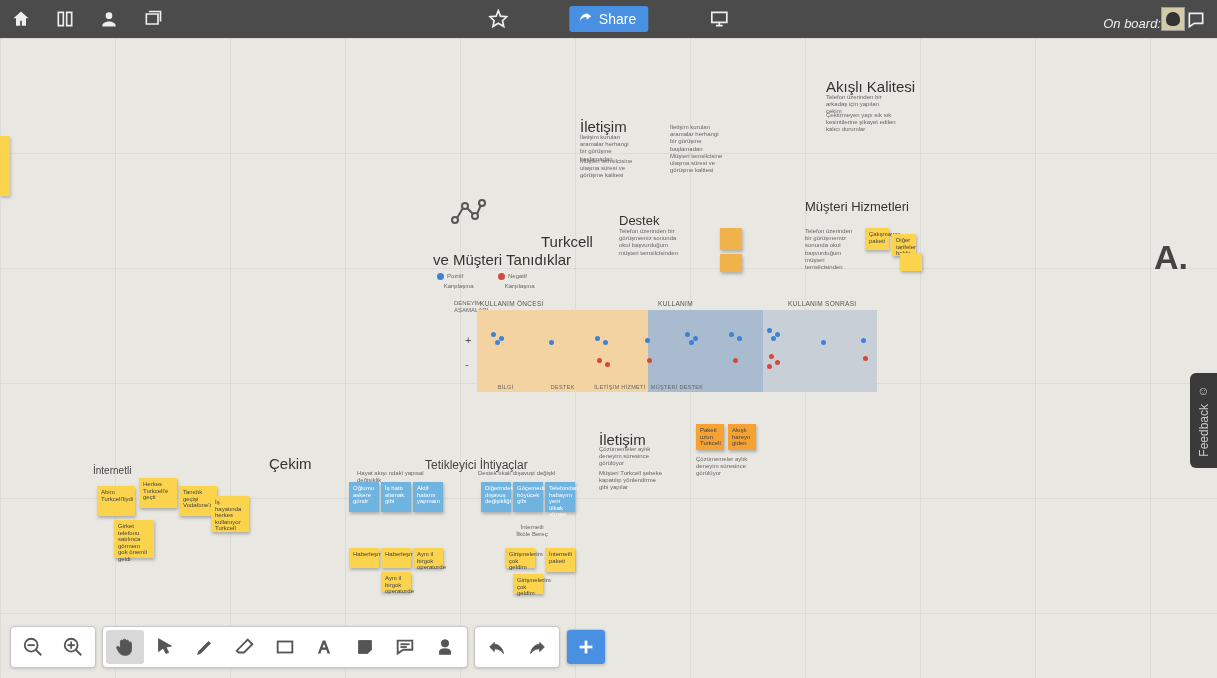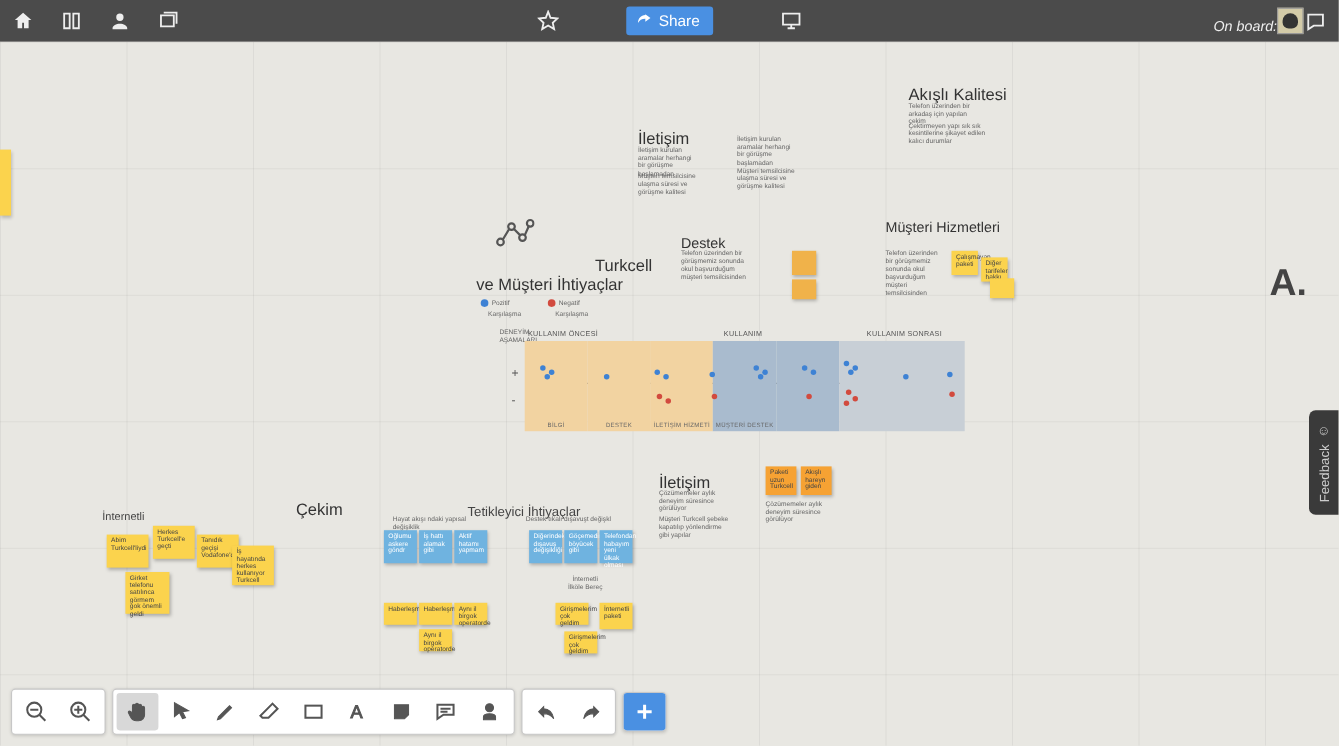--- a/index.html
+++ b/index.html
@@ -157,21 +157,21 @@
           <circle cx="5" cy="22" r="3"></circle>
           <circle cx="15" cy="8" r="3"></circle>
           <circle cx="25" cy="18" r="3"></circle>
           <circle cx="32" cy="5" r="3"></circle>
           <path d="M7 20l6-10M17 10l6 6M27 16l4-9"></path>
         </g>
       </svg>
   </div>
 
   <div class="node title" style="left:541px;top:195px;">Turkcell</div>
-  <div class="node title" style="left:433px;top:213px;">ve Müşteri İhtiyaçlar</div>
+  <div class="node title" style="left:433px;top:213px;">ve Müşteri Tanıdıklar</div>
   <div class="node title" style="left:580px;top:80px;">İletişim</div>
   <div class="node title" style="left:619px;top:175px;font-size:13px;">Destek</div>
   <div class="node title" style="left:826px;top:40px;">Akışlı Kalitesi</div>
   <div class="node title" style="left:805px;top:161px;font-size:13px;">Müşteri Hizmetleri</div>
   <div class="node title" style="left:599px;top:393px;">İletişim</div>
   <div class="node title" style="left:269px;top:417px;">Çekim</div>
   <div class="node" style="left:93px;top:427px;font-size:10px;">İnternetli</div>
   <div class="node" style="left:425px;top:420px;font-size:12px;">Tetikleyici İhtiyaçlar</div>
   <div class="node big" style="left:1154px;top:200px;">A.</div>
 

